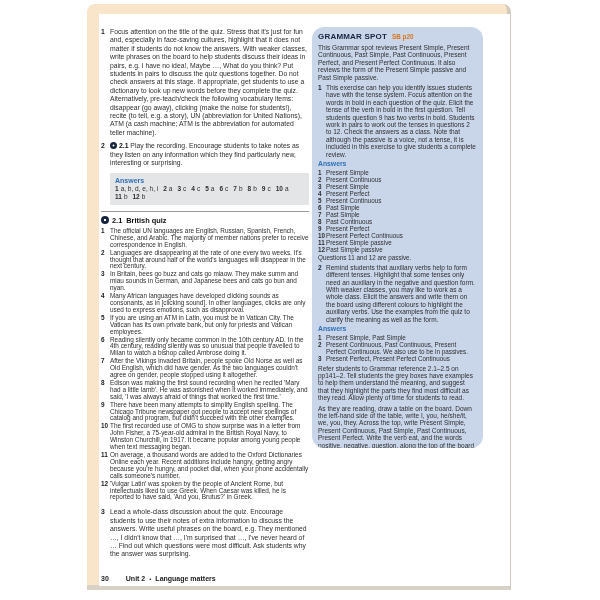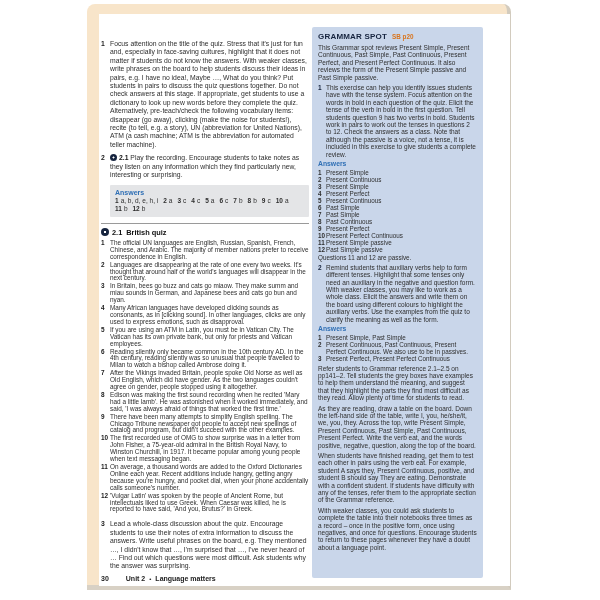--- a/index.html
+++ b/index.html
@@ -17,21 +17,21 @@
     border-right: 4px solid #d2cbbe;
     border-bottom: 5px solid #d8d1c5;
     border-radius: 8px 8px 0 0;
   }
   .page {
     position: absolute; left: 99px; top: 14px;
     width: 411px; height: 572px;
     background: #ffffff;
   }
   
-  .col-left { position: absolute; left: 2px; top: 26px; width: 208px; }
+  .col-left { position: absolute; left: 2px; top: 14px; width: 208px; }
   .step { display: flex; font-size: 6.8px; line-height: 8.4px; margin-bottom: 5px; }
   .step .num { flex: 0 0 9px; font-weight: bold; color: #1a1a1a; }
   .step .body { flex: 1; }
   .audio-icon {
     display: inline-block; width: 7px; height: 7px; border-radius: 50%;
     background: radial-gradient(circle, #ffffff 0 0.9px, #16243f 1.1px);
     vertical-align: -1px; margin-right: 2px;
   }
   .track { font-weight: bold; color: #111; }
   .answers-box { background: #e4e5e7; margin: 1px 0 6px 9px; padding: 3px 5px 4px 5px; border-radius: 1px; }
@@ -43,22 +43,22 @@
   .quiz-head { display: flex; align-items: center; font-size: 7.4px; font-weight: bold; color: #111; margin-bottom: 3px; }
   .quiz-head .audio-icon { width: 8px; height: 8px; margin-right: 3px; }
   .quiz-head .qtrack { margin-right: 4px; }
   .qitem { display: flex; font-size: 6.4px; line-height: 6.9px; margin-bottom: 1px; }
   .qitem .num { flex: 0 0 9px; font-weight: bold; color: #1a1a1a; }
   .qitem .txt { flex: 1; }
   .quiz-list { margin-bottom: 7px; }
   
   .grammar-box {
     position: absolute; left: 213px; top: 13px;
-    width: 171px; height: 551px;
-    background: #c9d6ea; border-radius: 2px;
+    width: 171px; height: 421px;
+    background: #c9d6ea; border-radius: 12px;
     padding: 5px 6px 5px 6px; overflow: hidden;
   }
   .gs-header { display: flex; align-items: baseline; margin-bottom: 3px; }
   .gs-title { font-size: 8px; font-weight: bold; color: #16243f; letter-spacing: 0.2px; margin-right: 5px; }
   .gs-ref { font-size: 6.3px; font-weight: bold; color: #d9731a; }
   .gs-intro, .gs-para { font-size: 6.5px; line-height: 7.4px; margin-bottom: 3px; }
   .gs-step { display: flex; font-size: 6.5px; line-height: 7.4px; margin-bottom: 2px; }
   .gs-step .num { flex: 0 0 8px; font-weight: bold; color: #14213b; }
   .gs-answers { margin: 1px 0 3px 0; }
   .gs-answers .ans-title { font-size: 6.8px; line-height: 8.5px; }

